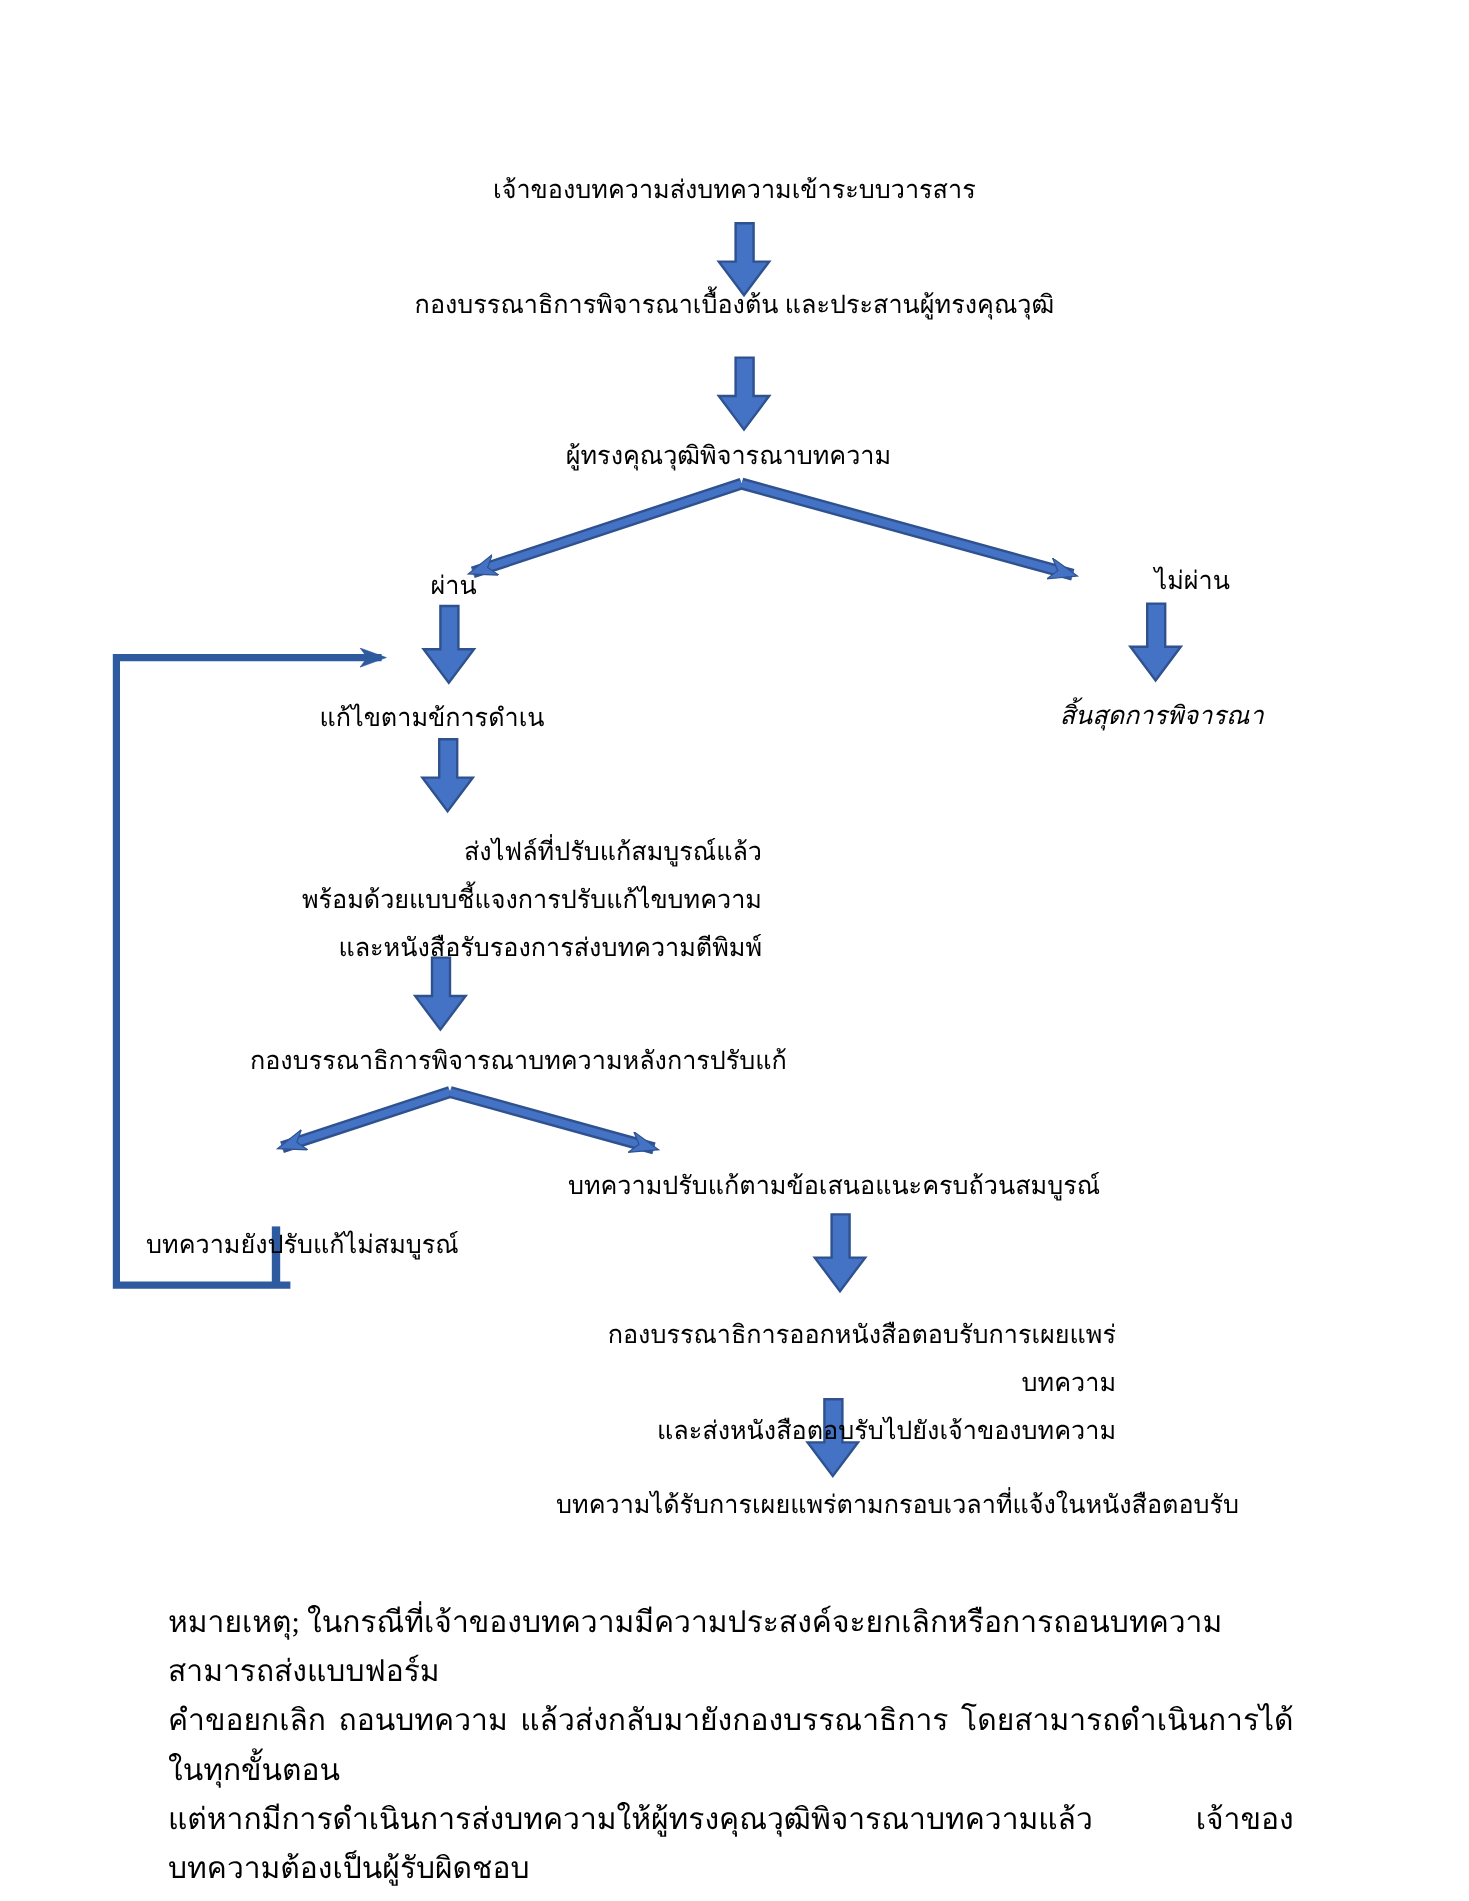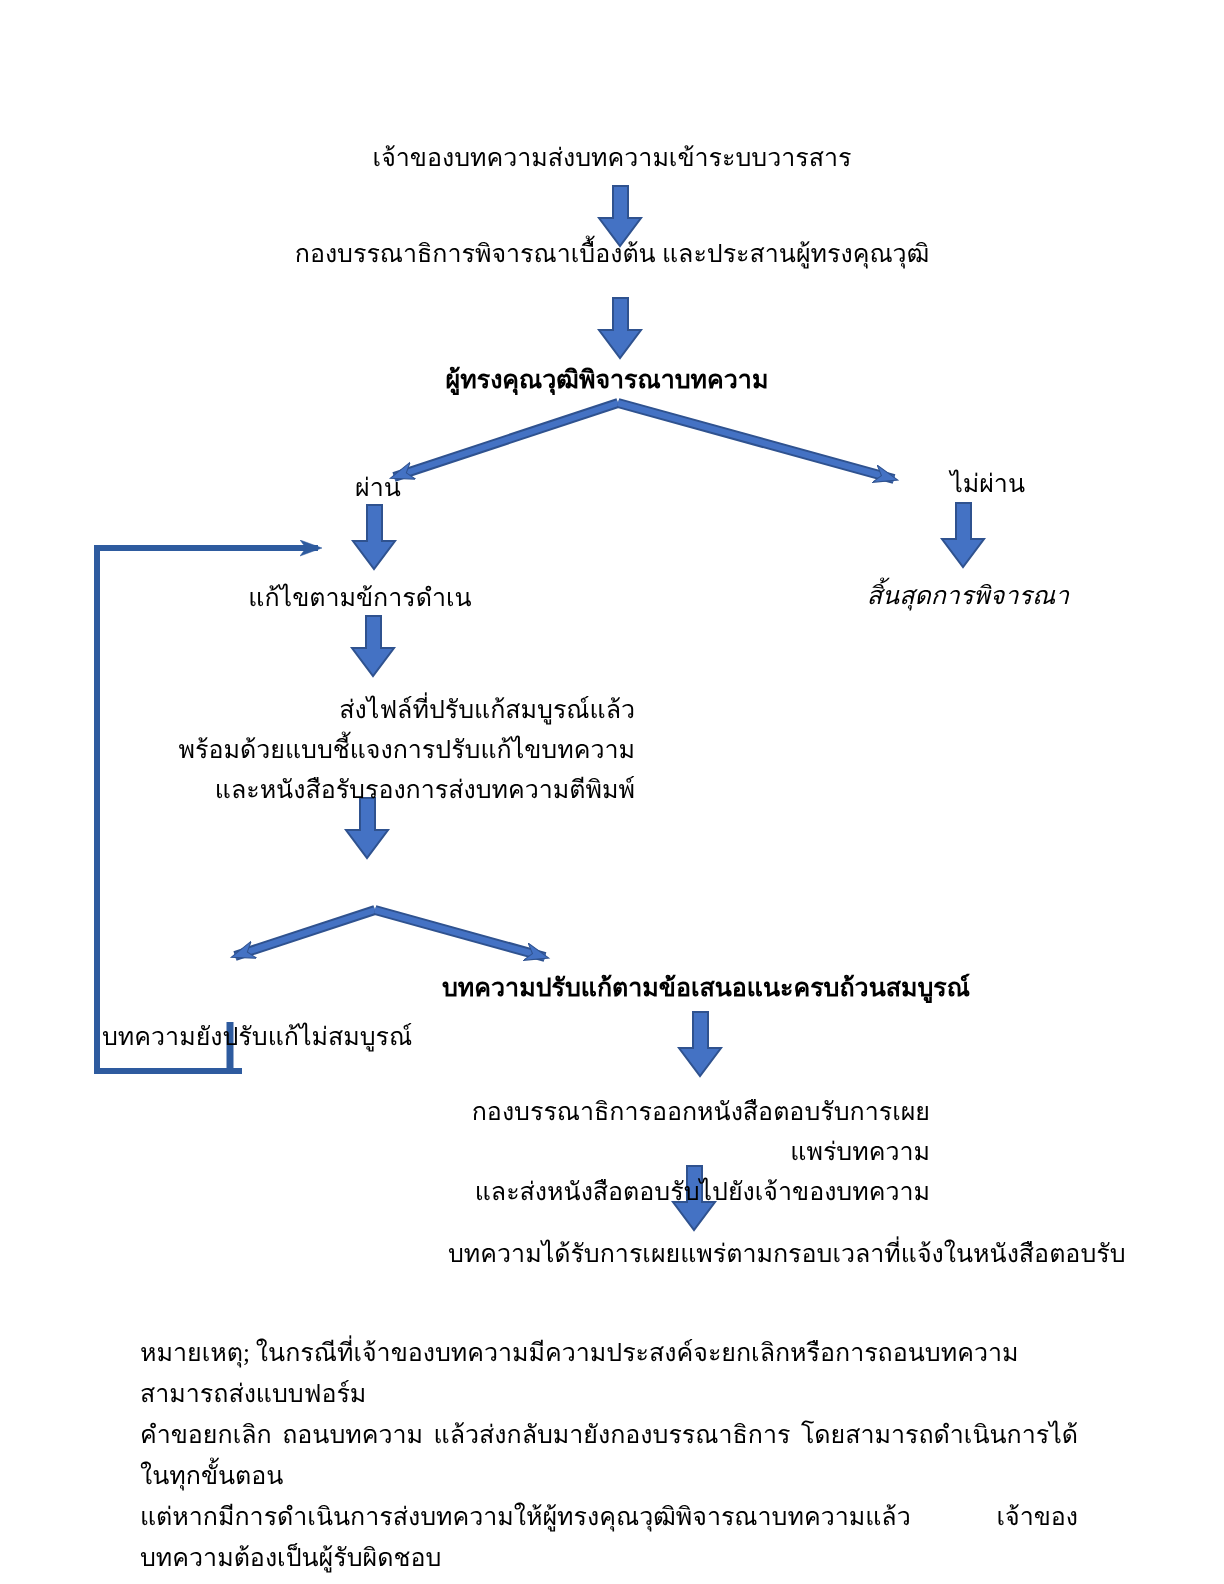--- a/index.html
+++ b/index.html
@@ -17,21 +17,21 @@
     overflow: hidden;
   }
   .arrows-layer {
     position: absolute;
     left: 0; top: 0;
     width: 1224px;
     height: 1584px;
   }
   .label {
     position: absolute;
-    font-size: 25px;
+    font-size: 21px;
     line-height: 32px;
     text-align: center;
     white-space: nowrap;
   }
   .label.multiline {
     white-space: normal;
     line-height: 40px;
     text-align: right;
   }
   .note {
@@ -116,40 +116,41 @@
     <g>
       <line x1="230" y1="1022" x2="230" y2="1071" stroke="#2E5B9F" stroke-width="7"></line>
       <polyline points="242,1071 97,1071 97,548 318,548" fill="none" stroke="#2E5B9F" stroke-width="6" marker-end="url(#stealth-sm)"></polyline>
     </g>
   </svg>
 
   <div class="label" style="left:312px; top:142px; width:600px;">เจ้าของบทความส่งบทความเข้าระบบวารสาร</div>
 
   <div class="label" style="left:262px; top:238px; width:700px;">กองบรรณาธิการพิจารณาเบื้องต้น และประสานผู้ทรงคุณวุฒิ</div>
 
-  <div class="label" style="left:307px; top:364px; width:600px;font-weight:bold;">ผู้ทรงคุณวุฒิพิจารณาบทความ</div>
+  <div class="label" style="left:307px; top:364px; width:600px;">ผู้ทรงคุณวุฒิพิจารณาบทความ</div>
 
   <div class="label" style="left:328px; top:472px; width:100px;">ผ่าน</div>
 
   <div class="label" style="left:905px; top:468px; width:120px;text-align:right;">ไม่ผ่าน</div>
 
   <div class="label" style="left:843px; top:580px; width:250px;font-style:italic;">สิ้นสุดการพิจารณา</div>
 
   <div class="label" style="left:210px; top:582px; width:300px;">แก้ไขตามข้การดำเน</div>
 
   <div class="label multiline" style="left:135px; top:690px; width:500px;">
     <div>ส่งไฟล์ที่ปรับแก้สมบูรณ์แล้ว</div>
     <div>พร้อมด้วยแบบชี้แจงการปรับแก้ไขบทความ</div>
     <div>และหนังสือรับรองการส่งบทความตีพิมพ์</div>
   </div>
 
+  <div class="label" style="left:182px; top:868px; width:500px;">กองบรรณาธิการพิจารณาบทความหลังการปรับแก้</div>
 
   <div class="label" style="left:102px; top:1021px; width:300px;">บทความยังปรับแก้ไม่สมบูรณ์</div>
 
-  <div class="label" style="left:442px; top:972px; width:450px;font-weight:bold;">บทความปรับแก้ตามข้อเสนอแนะครบถ้วนสมบูรณ์</div>
+  <div class="label" style="left:470px; top:972px; width:450px;">บทความปรับแก้ตามข้อเสนอแนะครบถ้วนสมบูรณ์</div>
 
   <div class="label multiline" style="left:430px; top:1092px; width:500px;">
     <div>กองบรรณาธิการออกหนังสือตอบรับการเผยแพร่บทความ</div>
     <div>และส่งหนังสือตอบรับไปยังเจ้าของบทความ</div>
   </div>
 
   <div class="label" style="left:448px; top:1238px; width:600px;">บทความได้รับการเผยแพร่ตามกรอบเวลาที่แจ้งในหนังสือตอบรับ</div>
 
   <div class="note">
     <div class="note-line">

